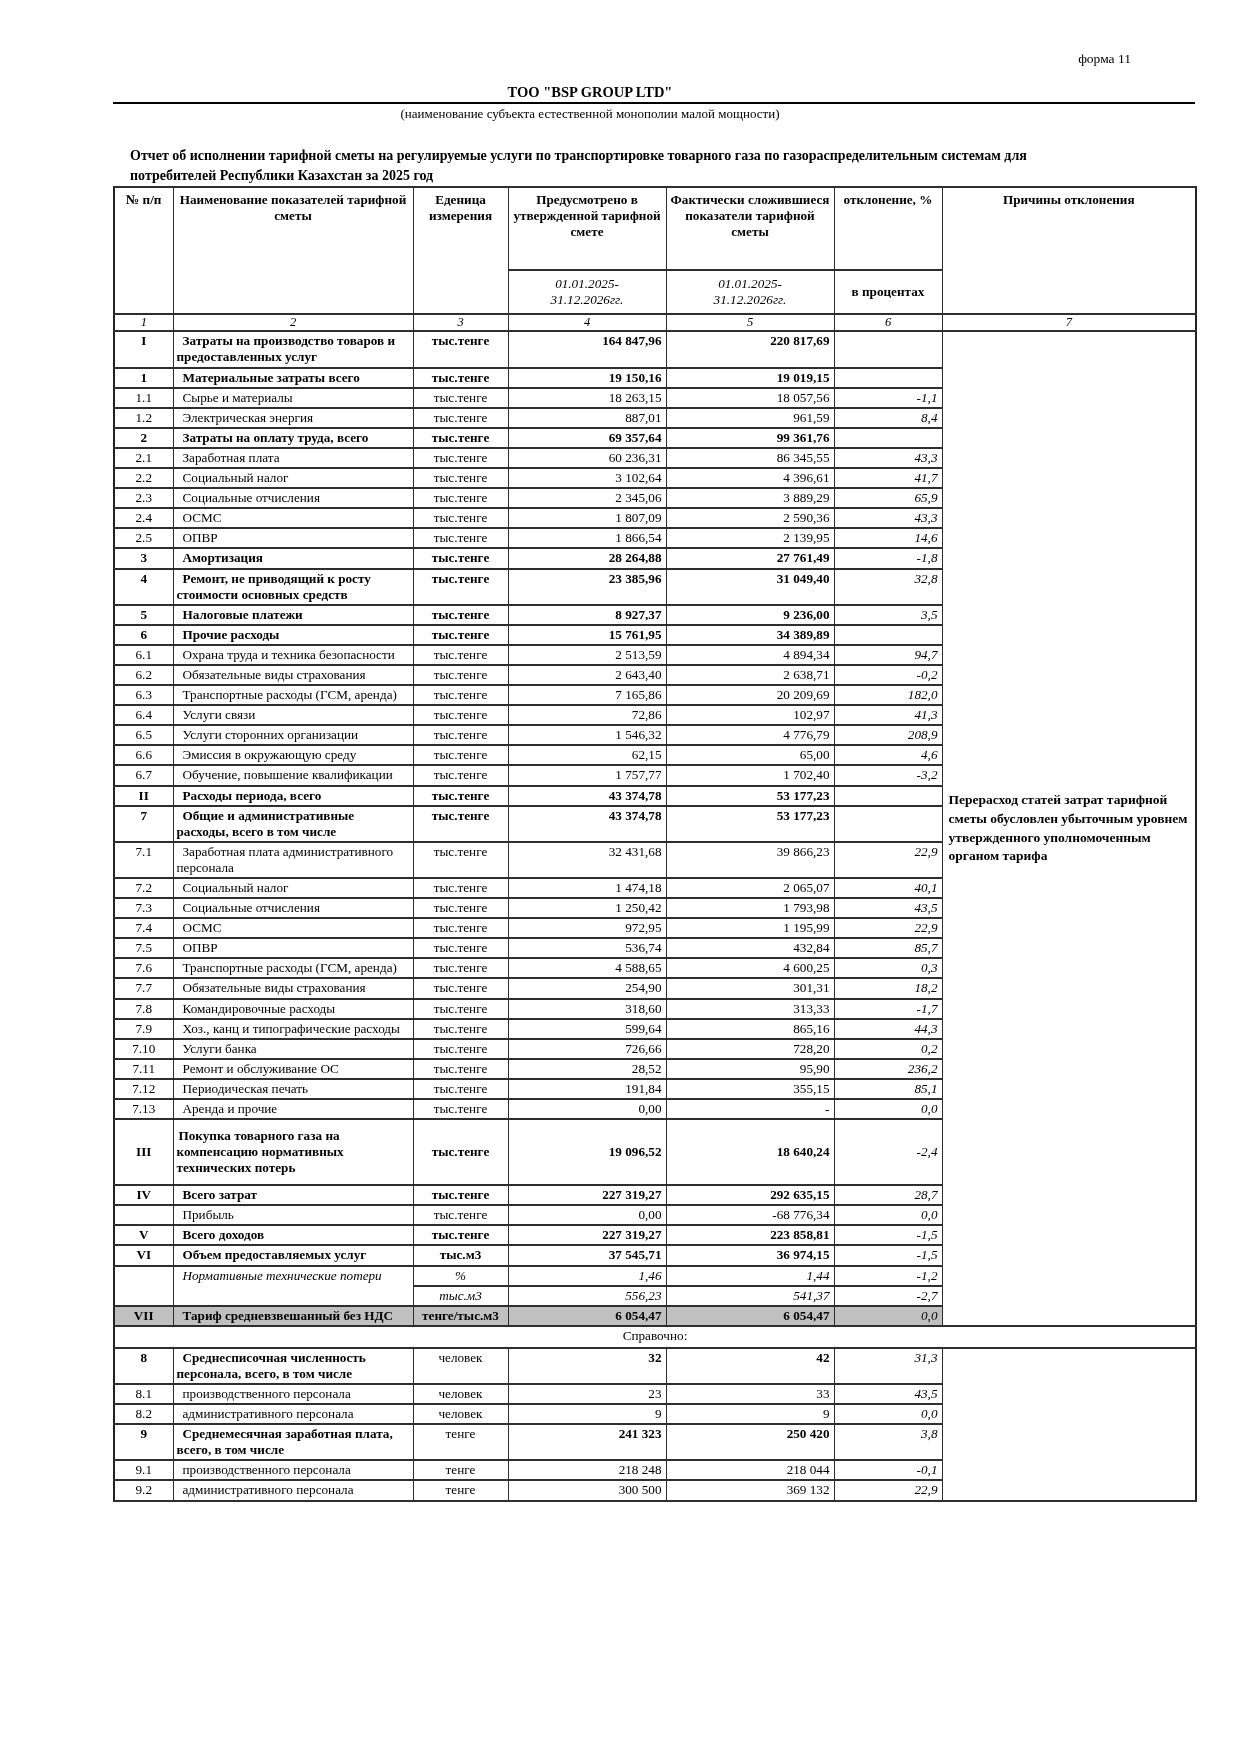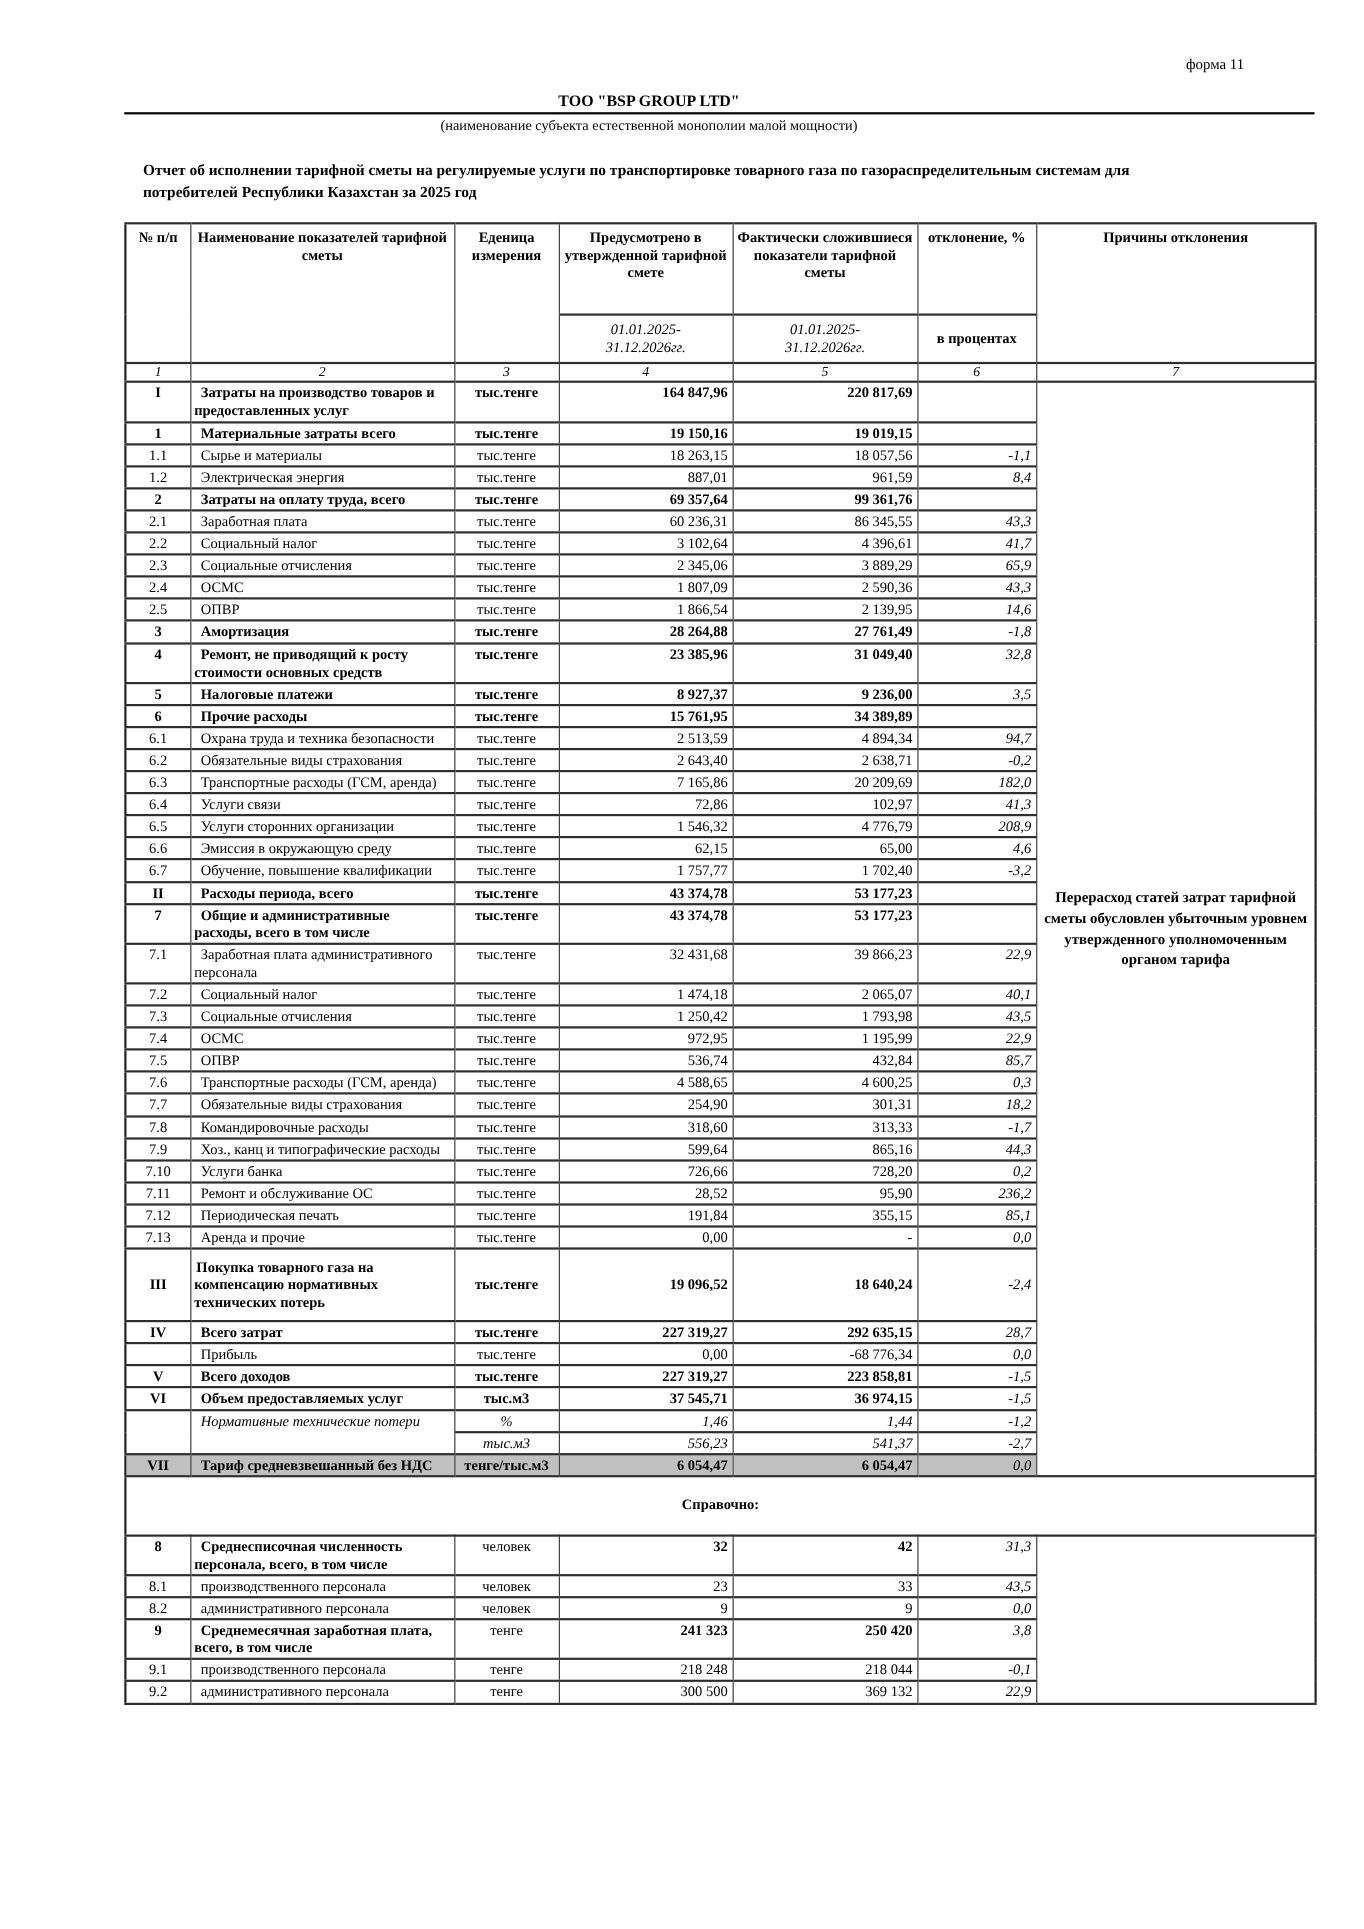--- a/index.html
+++ b/index.html
@@ -9,21 +9,21 @@
     color:#000;
     -webkit-font-smoothing:antialiased;
   }
   .page{padding:50px 0 0 113px;}
   .annex{width:1018px;text-align:right;font-size:13.5px;line-height:1.3;}
   .company{width:954px;text-align:center;font-weight:bold;font-size:14.5px;margin-top:16px;}
   .rule{width:1082px;border-bottom:2px solid #000;margin-top:1px;}
   .caption{width:954px;text-align:center;font-size:13px;margin-top:2px;}
   .title{width:920px;margin-left:17px;font-weight:bold;font-size:14px;margin-top:24px;line-height:1.45;}
 
-  table{border-collapse:collapse;table-layout:fixed;width:1082px;margin-top:16px;}
+  table{border-collapse:collapse;table-layout:fixed;width:1082px;}
   th,td{
     border:1px solid #2e2e2e;
     border-top-width:2px;border-bottom-width:2px;
     padding:1px 4px;
     font-size:13.2px;line-height:1.22;
     vertical-align:top;
     overflow:hidden;
   }
   table{border:2px solid #222;}
   thead th{text-align:center;font-weight:bold;padding-top:4px;}
@@ -38,24 +38,24 @@
   td.unit{text-align:center;}
   td.val{text-align:right;white-space:nowrap;}
   td.dev{text-align:right;font-style:italic;white-space:nowrap;}
   tr.b td.num, tr.b td.name, tr.b td.unit, tr.b td.val{font-weight:bold;}
   tr.ubn td.unit{font-weight:normal;}
   tr.g td{background:var(--grey,#c0c0c0);}
   tr.irow td{font-style:italic;}
   tr.tall td{height:62px;vertical-align:middle;}
   tr.tall td.name{text-indent:2px;}
   td.reason{
-    font-weight:bold;text-align:center;vertical-align:middle;
+    font-weight:bold;text-align:left;vertical-align:middle;
     padding:0 6px;line-height:1.4;font-size:13.5px;
   }
-  td.sprav{font-weight:bold;text-align:center;height:18px;padding:17px;}
+  td.sprav{font-weight:normal;text-align:center;height:18px;padding:1px;}
 </style>
 </head>
 <body>
 
 <div class="page">
 
   <div class="annex">
     <div>форма 11</div>
   </div>
 

